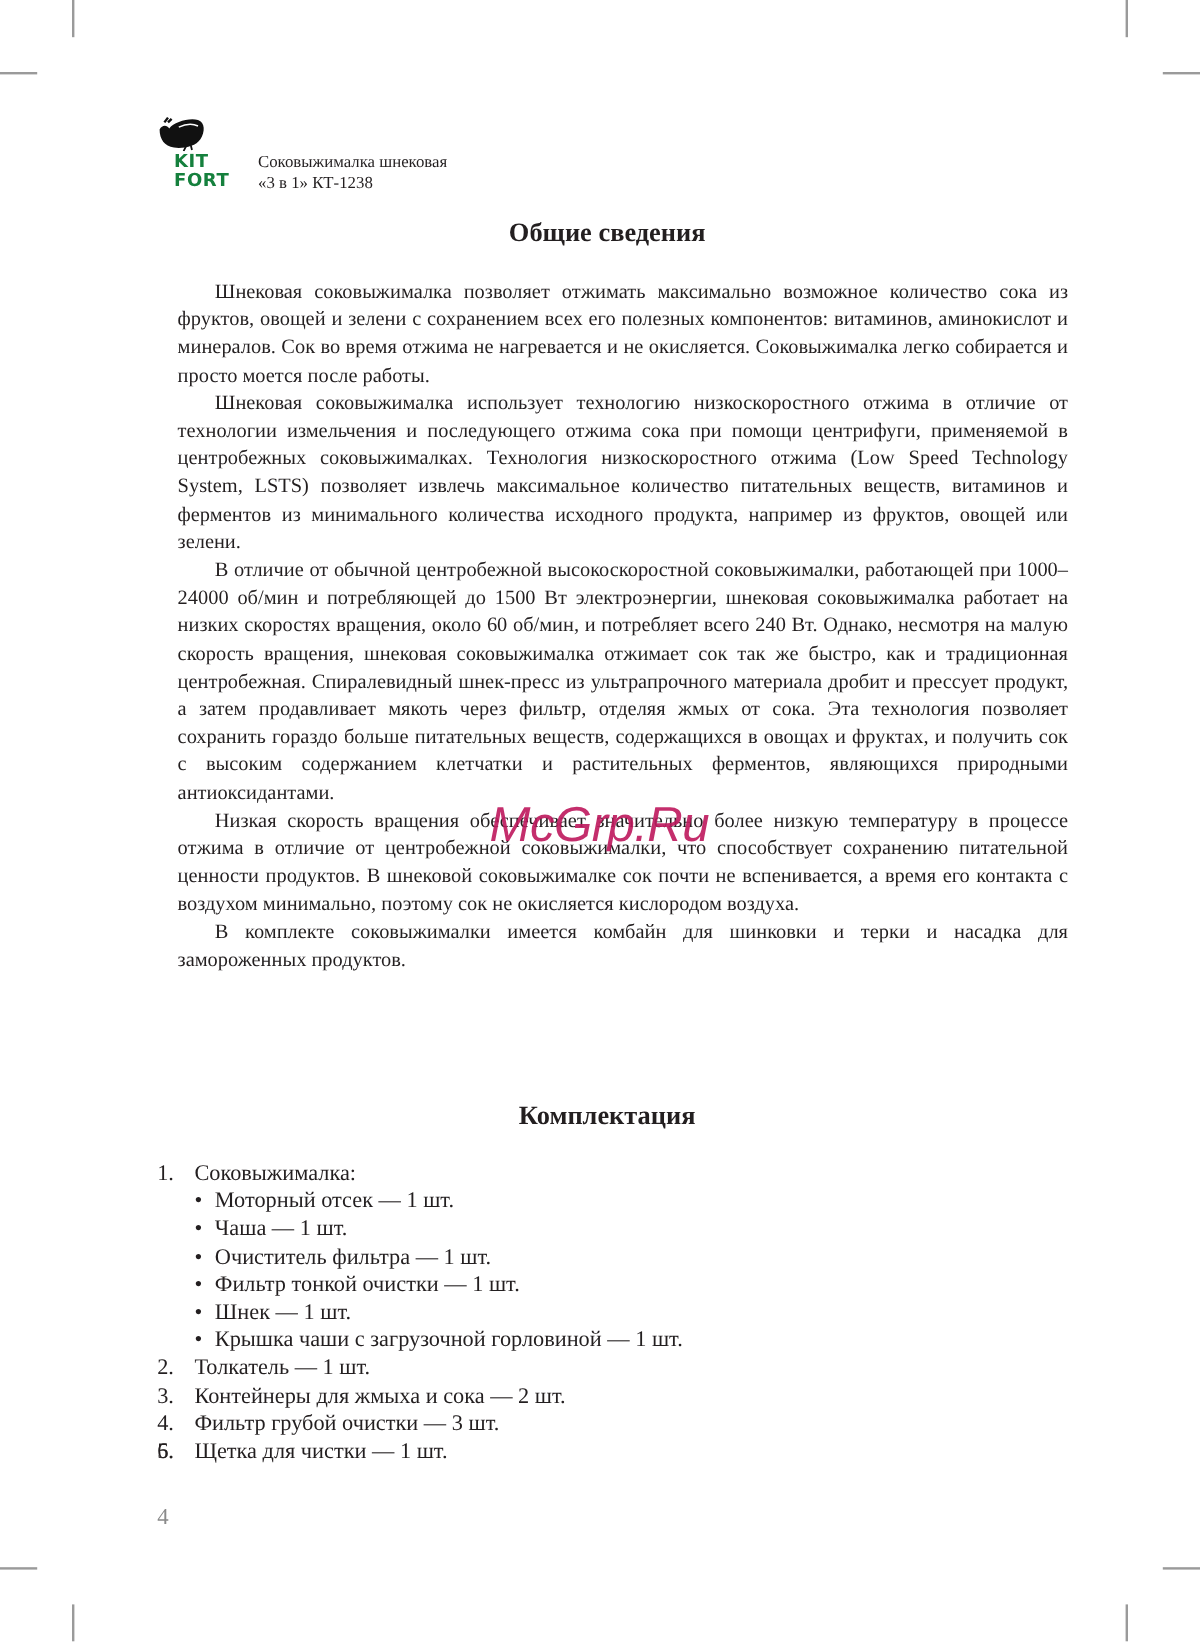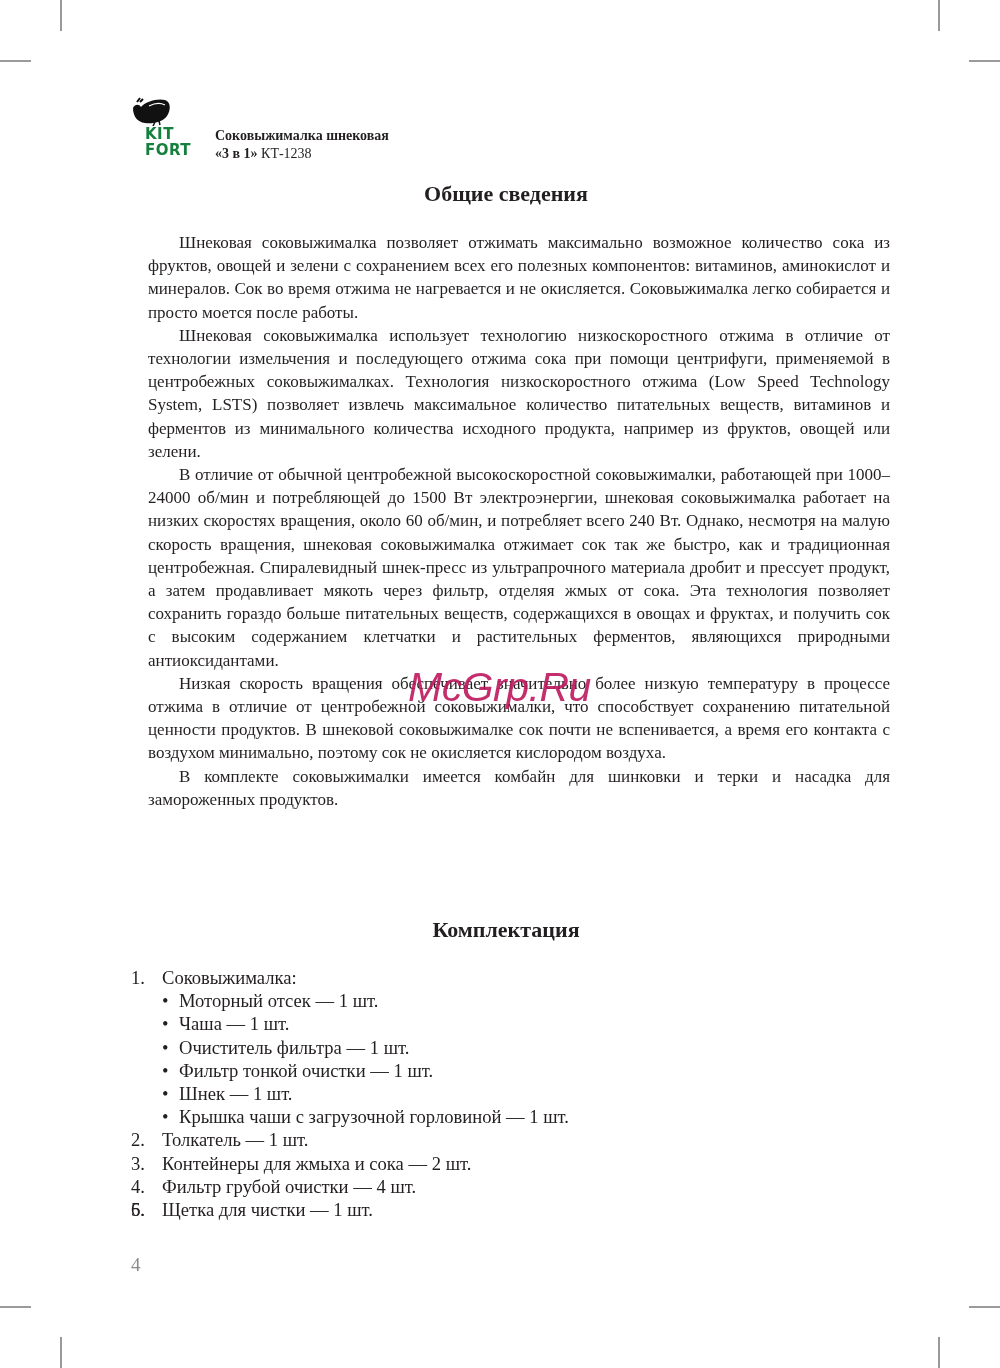--- a/index.html
+++ b/index.html
@@ -15,21 +15,21 @@
     .logo-text {
       position: absolute; left: 14px; top: 30px;
       font-family: "DejaVu Sans", "Liberation Sans", sans-serif;
       font-weight: bold; font-size: 15px; line-height: 16px; letter-spacing: 0.5px;
       color: #15803d;
     }
     .product {
       position: absolute; left: 84px; top: 31px;
       font-size: 14px; line-height: 18px; color: #231f20; white-space: nowrap;
     }
-    .product b { font-weight: bold; }
+    .product b { font-weight: normal; }
     h1 {
       position: absolute; left: 0; width: 1012px; margin: 0;
       text-align: center; font-size: 22px; font-weight: bold; color: #231f20;
     }
     .body-text {
       position: absolute; left: 148px; width: 742px;
       font-size: 17px; line-height: 23.2px; text-align: justify;
       color: #231f20;
     }
     .body-text p { margin: 0; text-indent: 31px; text-align-last: left; }
@@ -89,19 +89,19 @@
 <div class="list">
   <div class="li"><span class="num">1.</span><span>Соковыжималка:</span></div>
   <div class="sub"><span class="bullet">•</span><span>Моторный отсек — 1 шт.</span></div>
   <div class="sub"><span class="bullet">•</span><span>Чаша  — 1 шт.</span></div>
   <div class="sub"><span class="bullet">•</span><span>Очиститель фильтра — 1 шт.</span></div>
   <div class="sub"><span class="bullet">•</span><span>Фильтр тонкой очистки — 1 шт.</span></div>
   <div class="sub"><span class="bullet">•</span><span>Шнек — 1 шт.</span></div>
   <div class="sub"><span class="bullet">•</span><span>Крышка чаши с загрузочной горловиной — 1 шт.</span></div>
   <div class="li"><span class="num">2.</span><span>Толкатель — 1 шт.</span></div>
   <div class="li"><span class="num">3.</span><span>Контейнеры для жмыха и сока — 2 шт.</span></div>
-  <div class="li"><span class="num">4.</span><span>Фильтр грубой очистки — 4 шт.</span></div>
+  <div class="li"><span class="num">4.</span><span>Фильтр грубой очистки — 3 шт.</span></div>
   <div class="li"><span class="num">5.</span></div>
   <div class="li"><span class="num">6.</span><span>Щетка для чистки — 1 шт.</span></div>
 </div>
 
 <div class="page-num">4</div>
 <div class="watermark">McGrp.Ru</div>
 
 </body></html>

